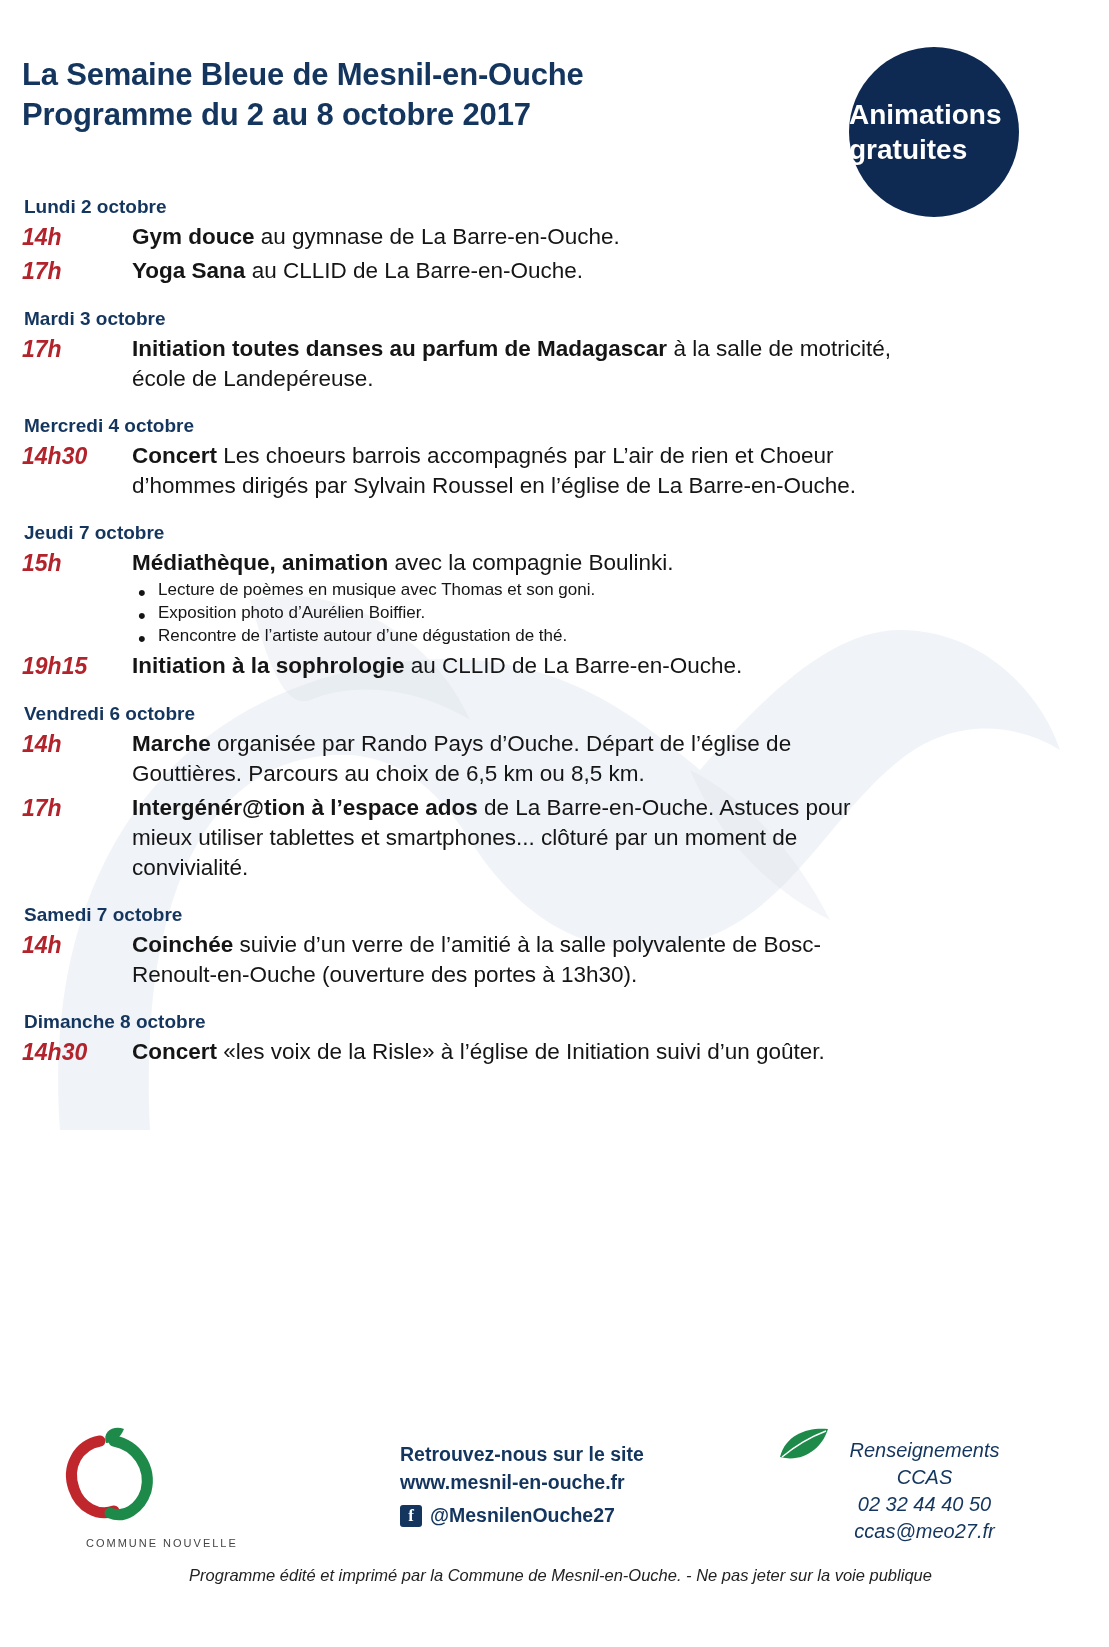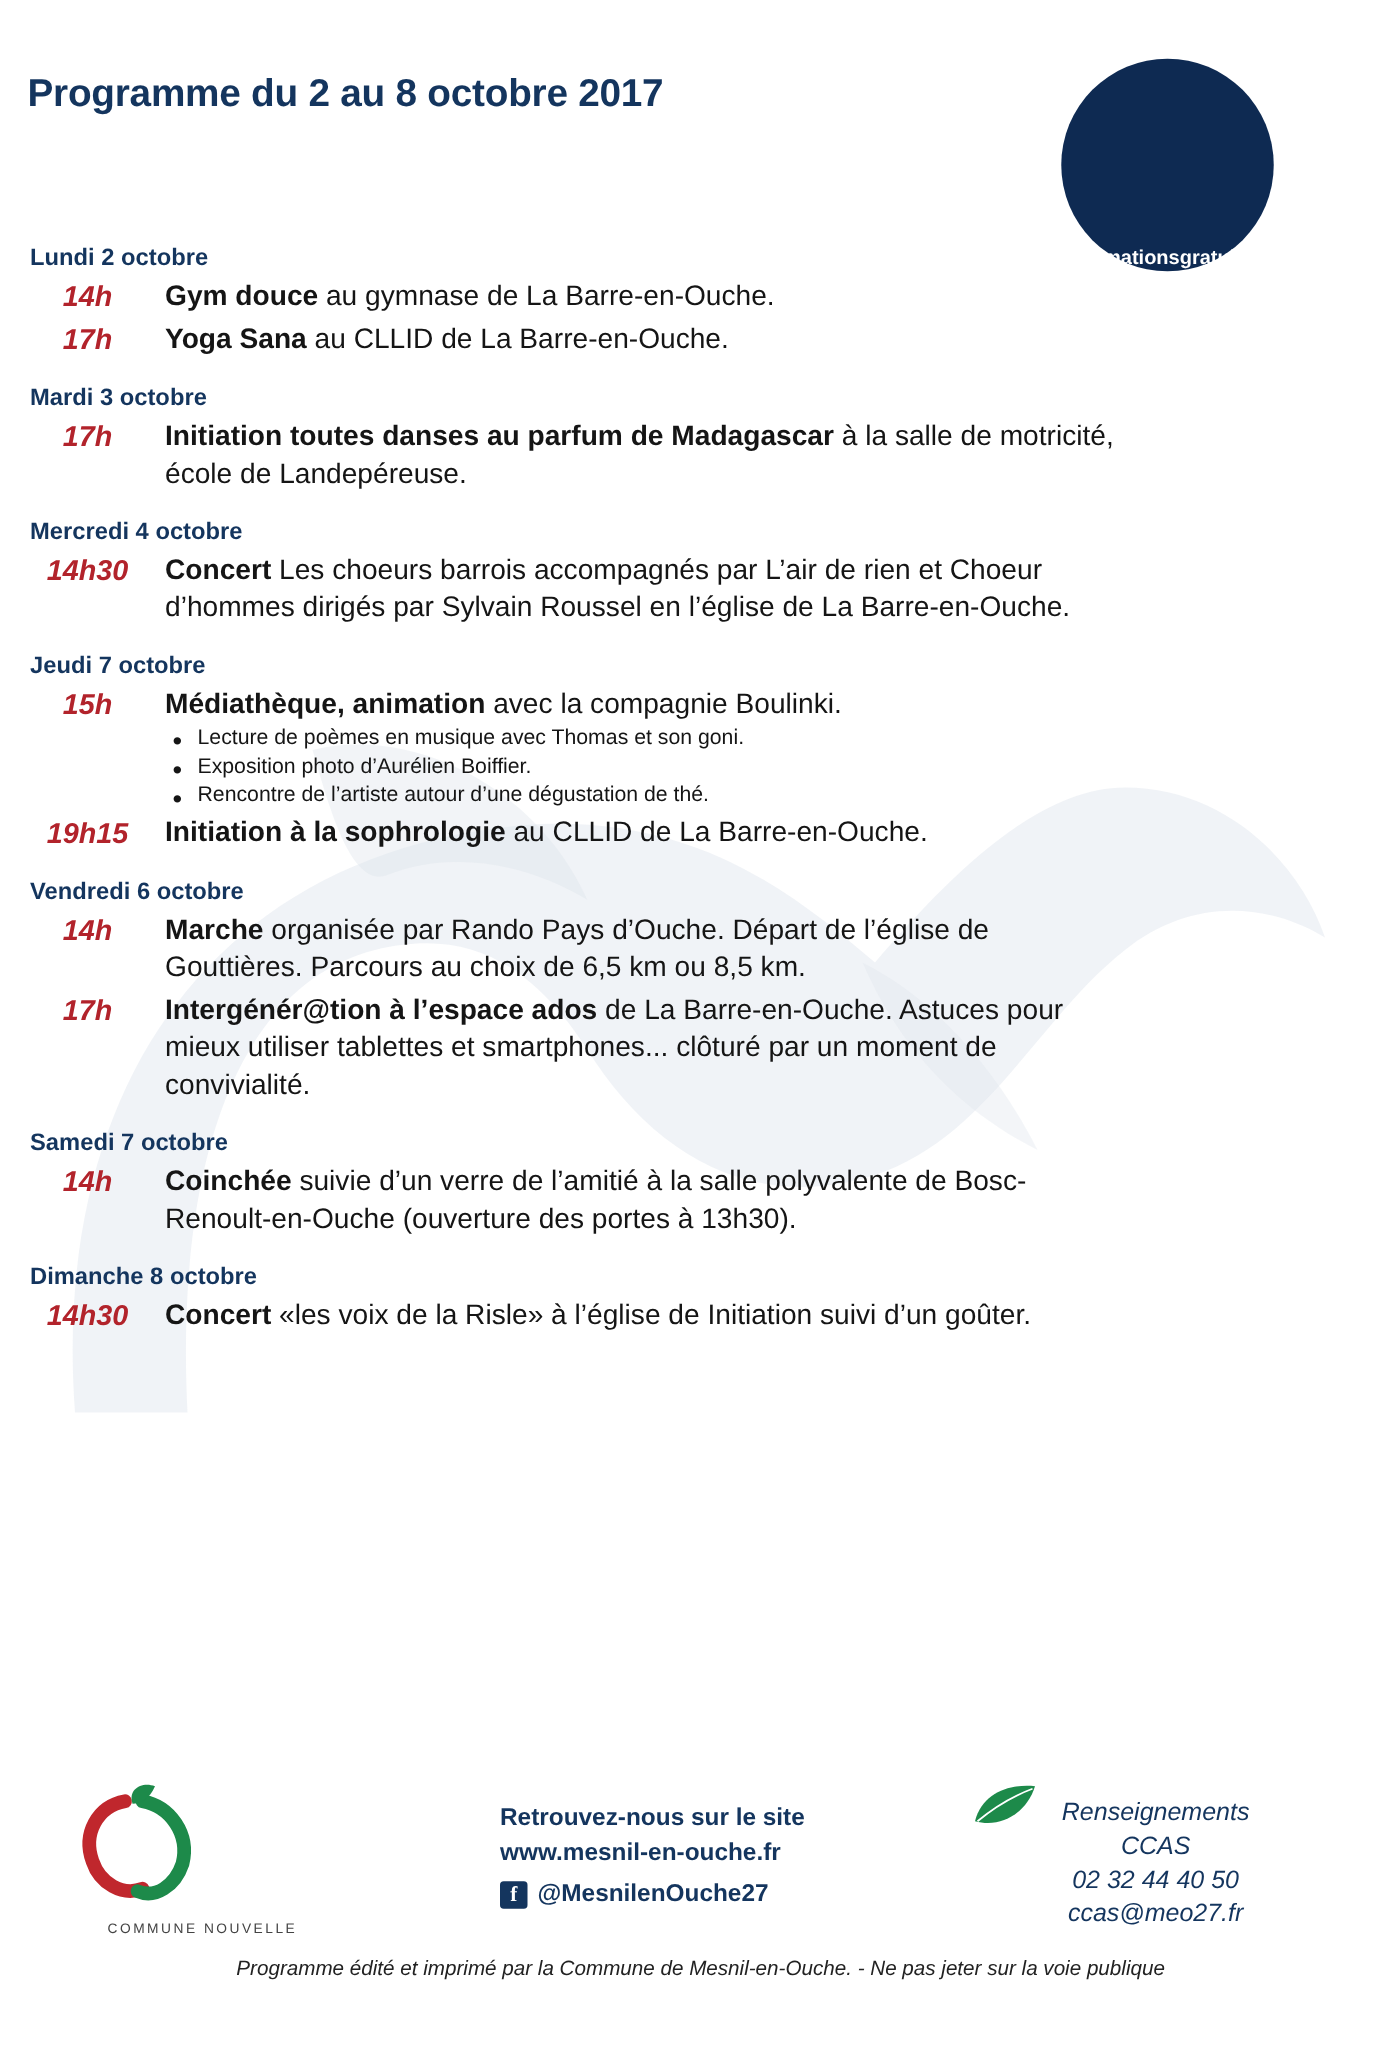--- a/index.html
+++ b/index.html
@@ -55,24 +55,25 @@
   .badge {
     position: absolute;
     right: 50px;
     top: -8px;
     width: 170px;
     height: 170px;
     border-radius: 50%;
     background: #0e2a52;
     color: #ffffff;
     display: flex;
-    align-items: flex-end;
+    flex-direction: column;
+    align-items: flex-start;
     justify-content: center;
     font-weight: bold;
-    font-size: 16px;
+    font-size: 28px;
     line-height: 1.25;
     text-align: center;
   }
 
   
   .day {
     margin-top: 22px;
   }
   .day-title {
     color: #14355e;
@@ -85,21 +86,21 @@
     margin-top: 4px;
   }
   .event {
     display: flex;
     align-items: flex-start;
     margin-top: 4px;
   }
   .time {
     width: 110px;
     min-width: 110px;
-    text-align: center;
+    text-align: left;
     padding-right: 14px;
     box-sizing: border-box;
     color: #b2232b;
     font-weight: bold;
     font-style: italic;
     font-size: 23px;
     line-height: 1.32;
   }
   .desc {
     font-size: 22.5px;
@@ -226,20 +227,21 @@
 <svg class="bg-swirl" viewBox="0 0 1109 1000" preserveAspectRatio="none">
   <path d="M60 830 C 40 560, 180 380, 420 360 C 560 350, 640 420, 700 470 C 760 400, 830 330, 900 330 C 980 330, 1040 390, 1060 450 C 1010 420, 950 420, 900 460 C 830 515, 790 610, 700 640 C 600 672, 520 620, 470 540 C 430 478, 380 440, 300 460 C 190 488, 140 630, 150 830 Z" fill="#c3cfdd" opacity="0.45"></path>
   <path d="M250 300 C 330 280, 430 330, 470 420 C 420 390, 360 380, 310 400 C 280 412, 262 340, 250 300 Z" fill="#c3cfdd" opacity="0.4"></path>
   <path d="M690 470 C 750 500, 800 560, 830 620 C 770 590, 720 540, 690 470 Z" fill="#c3cfdd" opacity="0.35"></path>
 </svg>
 
 <div class="page">
 
   <div class="header">
     <div class="title-block">
+      <span class="title-line1">La Semaine Bleue de Mesnil-en-Ouche</span>
       <span class="title-line2">Programme du 2 au 8 octobre 2017</span>
     </div>
     <div class="badge">
       <span>Animations</span>
       <span>gratuites</span>
     </div>
   </div>
 
   <div class="day">
     <div class="day-title">Lundi 2 octobre</div>

